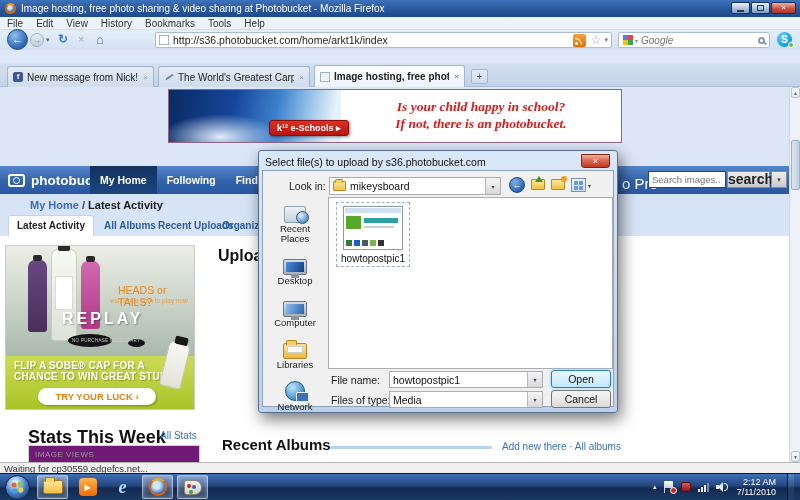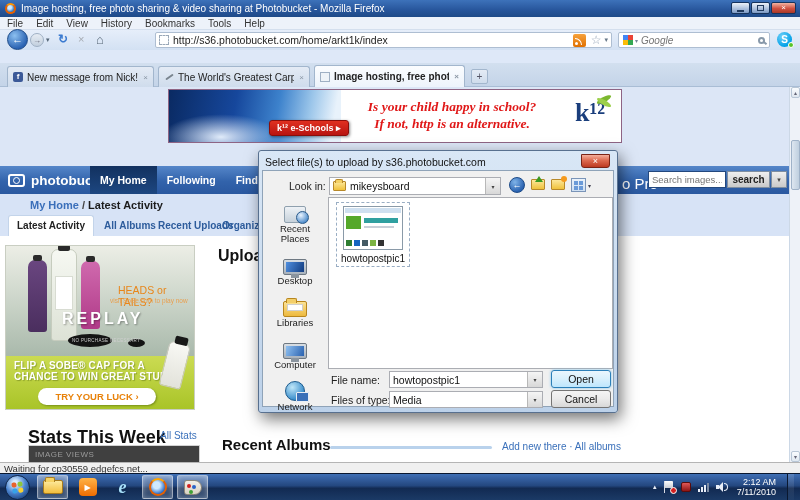--- a/index.html
+++ b/index.html
@@ -128,21 +128,21 @@
   .pb-logotext { font-size:13.5px; font-weight:bold; }
   .pb-navitems { position:absolute; left:90px; top:0; height:28px; display:flex; }
   .pb-item { padding:0 10px; display:flex; align-items:center; font-weight:bold; font-size:10.5px; }
   .pb-item.active { background:linear-gradient(#12315f,#1d4781); }
   .pb-pro { position:absolute; left:622px; top:9px; font-size:15px; }
   .pb-search { position:absolute; left:648px; top:5px; width:78px; height:17px; background:#fff;
     border:1px solid #23487e; font-size:9.5px; color:#999; padding:0 3px;
     font-family:"Liberation Sans",sans-serif; outline:none; }
   .pb-searchbtn { position:absolute; left:727px; top:5px; width:43px; height:17px;
     background:linear-gradient(#efefef,#c9c9c9); border:1px solid #7f8ea0; color:#222;
-    font-size:10px; font-weight:bold; text-align:center; line-height:15px; }
+    font-size:14px; font-weight:bold; text-align:center; line-height:15px; }
   .pb-searchdd { position:absolute; left:771px; top:5px; width:16px; height:17px;
     background:linear-gradient(#efefef,#c9c9c9); border:1px solid #7f8ea0; color:#444;
     font-size:7px; text-align:center; line-height:16px; }
 
   #pbheader { position:absolute; left:0; top:107px; width:800px; height:42px; background:#d7e3f6; }
   .crumb { position:absolute; left:30px; top:5px; font-size:11px; font-weight:bold; }
   .crumb .home { color:#3a6fba; } .crumb .sep { color:#444; } .crumb .cur { color:#1b1b1b; }
   .pb-tab { position:absolute; bottom:0; font-weight:bold; font-size:10px; color:#2d5c9c; padding:4px 8px 5px; }
   .pb-tab.active { background:#fff; border:1px solid #c3d4ea; border-bottom:none;
     border-radius:3px 3px 0 0; color:#222; }
@@ -176,21 +176,21 @@
     color:#e8820a; font-size:9.5px; font-weight:bold; text-align:center; padding:3px 0;
     box-shadow:1px 1px 2px rgba(70,90,10,.5); }
   .sobe-btl2 { position:absolute; right:8px; top:-14px; width:22px; height:46px;
     background:linear-gradient(#f8f8f4,#e2e2da); border:1px solid #cacac0; border-radius:6px 6px 3px 3px;
     transform:rotate(14deg); }
   .sobe-btl2::before { content:""; position:absolute; left:4px; top:-7px; width:13px; height:8px;
     background:#181818; border-radius:2px; }
 
   .stats-h { position:absolute; left:28px; top:340px; font-size:18px; font-weight:bold; color:#111; }
   .stats-link { position:absolute; left:160px; top:343px; font-size:10px; color:#3a70ba; }
-  .stats-box { position:absolute; left:28px; top:358px; width:172px; height:18px; background:#404040;
+  .stats-box { position:absolute; left:28px; top:358px; width:172px; height:18px; background:#701a75;
     border:1px solid #d2d2d2; font-size:8px; color:#9a9a9a; letter-spacing:.5px; padding:4px 0 0 6px; }
 
   .upload-h { position:absolute; left:218px; top:160px; font-size:16px; font-weight:bold; color:#111; }
   .albums-h { position:absolute; left:222px; top:349px; font-size:15px; font-weight:bold; color:#111; }
   .albums-line { position:absolute; left:330px; top:359px; width:162px; height:3px;
     background:#b9d2ec; border-radius:2px; }
   .albums-links { position:absolute; left:502px; top:354px; font-size:10px; color:#3a70ba; }
 
   #pagescroll { position:absolute; left:789px; top:0; width:11px; height:375px; background:#eef2f8;
     border-left:1px solid #ccd8e6; }
@@ -424,28 +424,21 @@
     <div class="newtab">+</div>
   </div>
 
   <div id="viewport">
 
     <div class="banner">
       <div class="banner-photo"></div>
       <div class="banner-btn">k¹² e-Schools ▸</div>
       <div class="banner-text">
         <div>Is your child happy in school?</div>
-        <div>If not, http is an alternative.</div>
-      </div>
-      <div class="banner-logo">
-        <span class="k12-big">k¹²</span>
-        <span class="sprig">
-            <i></i>
-            <i></i>
-          </span>
+        <div>If not, there is an photobucket.</div>
       </div>
     </div>
 
     <div id="pbnav">
       <div class="pb-logo">
         <span class="pb-cam"></span>
         <span class="pb-logotext">photobucket</span>
       </div>
       <div class="pb-navitems">
         <span class="pb-item active">My Home</span>
@@ -544,31 +537,31 @@
         <div class="place">
           <div class="pl-ico">
               <span class="i-monitor">
                 <i></i>
               </span>
             </div>
           <div class="pl-lbl">Desktop</div>
         </div>
         <div class="place">
           <div class="pl-ico">
-              <span class="i-lib"></span>
-            </div>
-          <div class="pl-lbl">Libraries</div>
-        </div>
-        <div class="place">
-          <div class="pl-ico">
               <span class="i-monitor i-comp">
                 <i></i>
               </span>
             </div>
           <div class="pl-lbl">Computer</div>
+        </div>
+        <div class="place">
+          <div class="pl-ico">
+              <span class="i-lib"></span>
+            </div>
+          <div class="pl-lbl">Libraries</div>
         </div>
         <div class="place">
           <div class="pl-ico">
               <span class="i-net"></span>
             </div>
           <div class="pl-lbl">Network</div>
         </div>
       </div>
 
       <div class="filelist">

